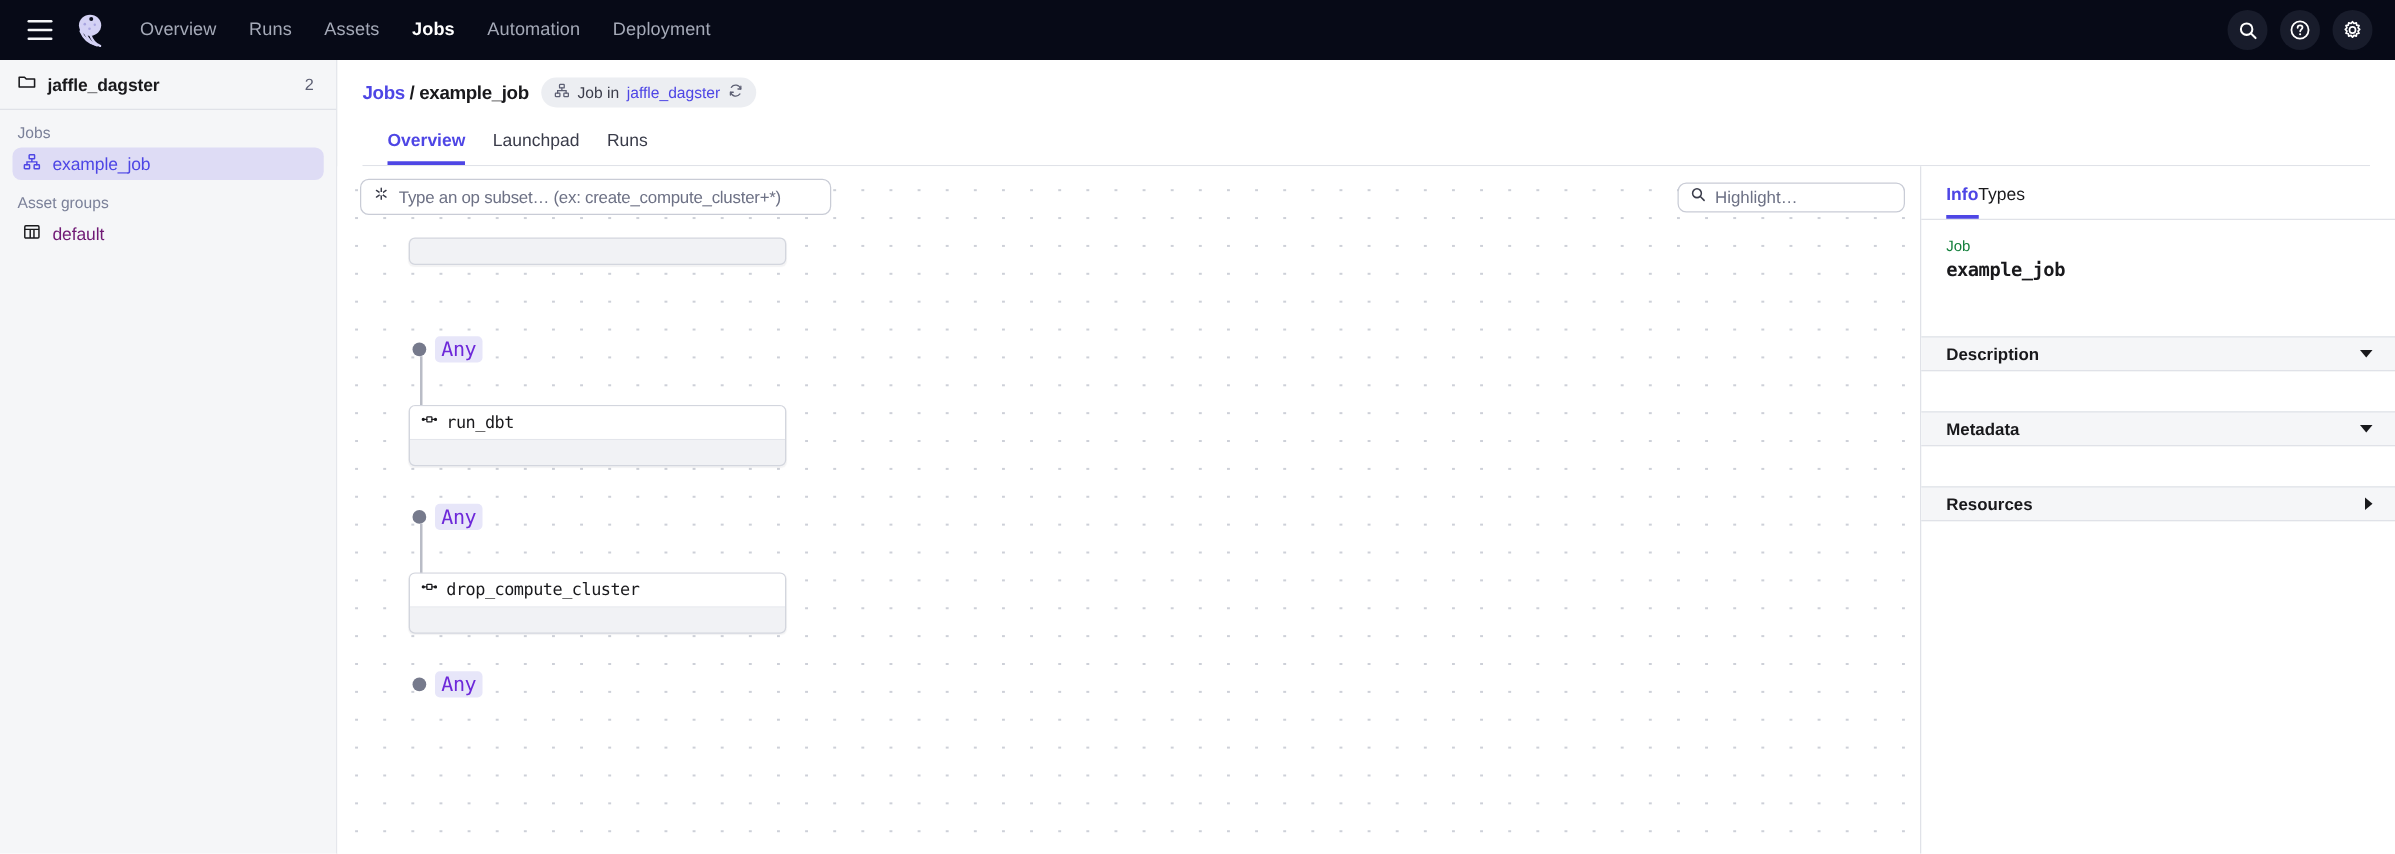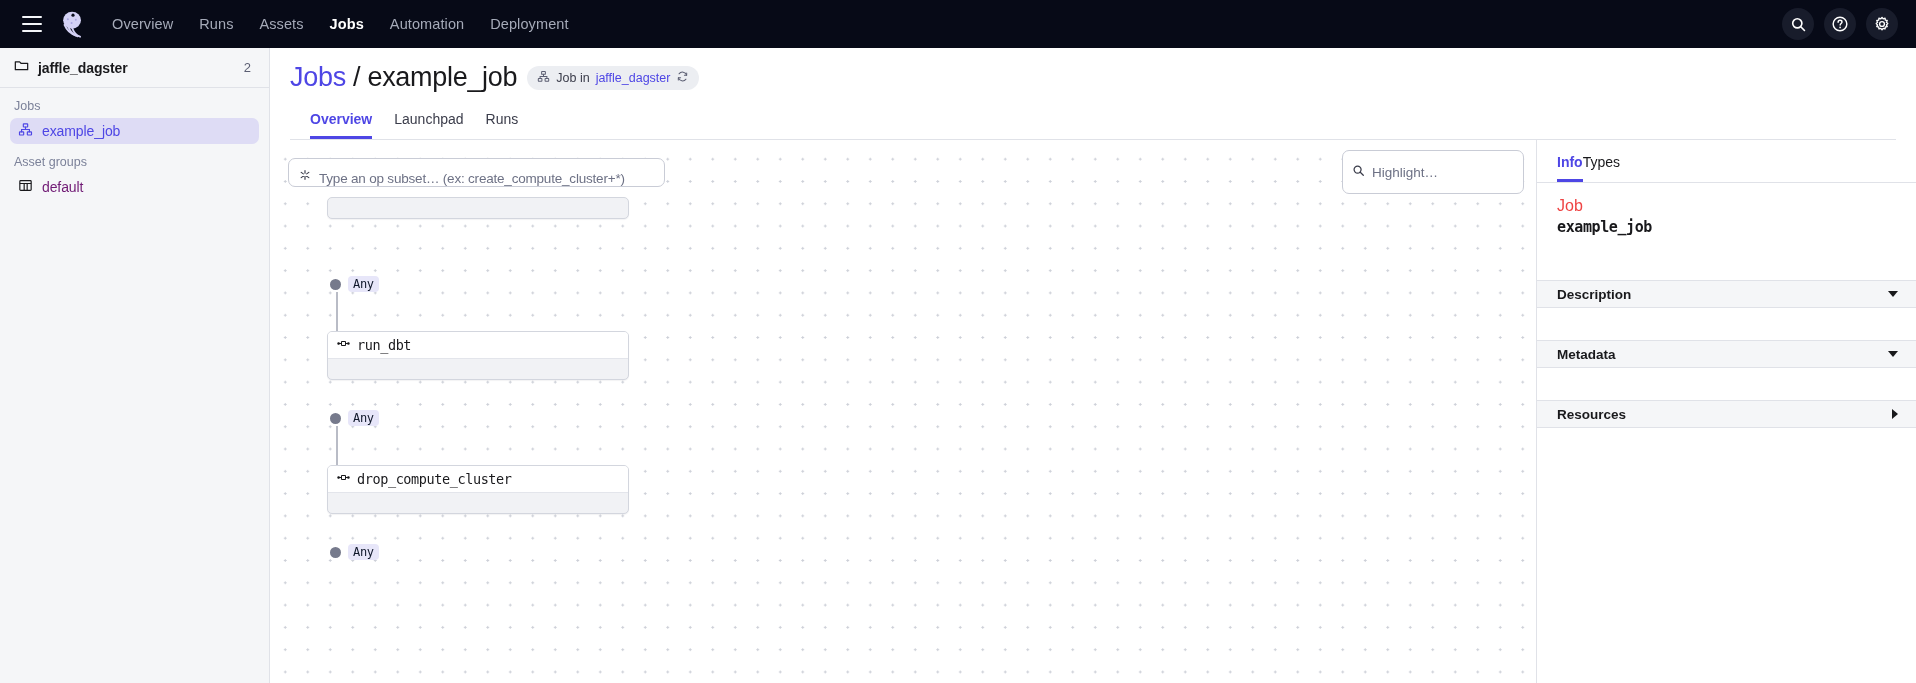--- a/index.html
+++ b/index.html
@@ -41,67 +41,67 @@
   .sect-label { font-size: 12.5px; color: #7b8199; padding: 11px 14px 5px 14px; }
   .side-item { height: 26px; display: flex; align-items: center; gap: 9px;
     margin: 0 10px 0 10px; padding: 0 8px; border-radius: 7px; cursor: pointer; font-size: 14px; color: #701a75; }
   .side-item.selected { background: #dedcf5; color: #4e46e5; }
   .side-item .lbl { letter-spacing: -.1px; }
 
   
   .main { flex: 1 1 auto; display: flex; flex-direction: column; min-width: 0; background: #fff; }
   .page-head { padding: 14px 20px 0 20px; }
   .crumb { display: flex; align-items: center; gap: 10px; }
-  .crumb-title { font-size: 27px; font-weight: normal; letter-spacing: -.3px; }
+  .crumb-title { font-size: 15px; font-weight: bold; letter-spacing: -.3px; }
   .crumb-link { color: #4e46e5; cursor: pointer; }
   .crumb-sep { color: #19191c; }
   .pill { display: inline-flex; align-items: center; gap: 6px; background: #eceef2;
     border-radius: 13px; padding: 4px 10px; font-size: 12.5px; color: #3a3c4a; cursor: pointer; }
   .pill a { color: #4e46e5; cursor: pointer; }
   .tabs { display: flex; gap: 22px; padding: 0 20px; border-bottom: 1px solid #e0e2e8; margin-top: 12px; }
   .tab { font-size: 14px; color: #3a3c4a; padding: 6px 0 9px 0; cursor: pointer; border-bottom: 3px solid transparent; }
   .tab.active { color: #4e46e5; font-weight: bold; border-bottom-color: #4e46e5; }
 
   
   .content { flex: 1 1 auto; display: flex; min-height: 0; }
   .graph { flex: 1 1 auto; position: relative; min-width: 0; overflow: hidden;
     background-color: #ffffff;
     background-image: radial-gradient(circle, #cdd0d8 1.1px, transparent 1.1px);
     background-size: 22.5px 22.3px; background-position: 4px 8px; }
   .graph-toolbar { position: absolute; top: 10px; left: 18px; right: 12px;
     display: flex; align-items: center; justify-content: space-between; z-index: 5; }
   .op-input { width: 377px; height: 29px; background: #fff; border: 1px solid #c9ccd6;
-    border-radius: 7px; display: flex; align-items: flex-end; gap: 7px; padding: 0 9px; }
+    border-radius: 7px; display: flex; align-items: center; gap: 7px; padding: 0 9px; }
   .op-input .ph { font-size: 13.5px; color: #6d7185; white-space: nowrap; letter-spacing: -.2px; }
-  .hl-input { width: 182px; height: 44px; background: #fff; border: 1px solid #c9ccd6;
+  .hl-input { width: 182px; height: 24px; background: #fff; border: 1px solid #c9ccd6;
     border-radius: 7px; display: flex; align-items: center; gap: 7px; padding: 0 9px; }
   .hl-input .ph { font-size: 13.5px; color: #6d7185; }
 
   .nodes { position: absolute; left: 0; top: 0; }
   .op-node { position: absolute; width: 302px; border: 1px solid #d3d6de;
     border-radius: 5px; background: #f1f2f5; box-shadow: 0 1px 1px rgba(20,20,30,.05); cursor: pointer; }
   .op-head { background: #ffffff; height: 27px; display: flex; align-items: center;
     gap: 7px; padding: 0 9px; border-radius: 4px 4px 0 0; border-bottom: 1px solid #e3e5eb; }
   .op-name { font-family: "DejaVu Sans Mono", monospace; font-size: 13.5px; color: #19191c; letter-spacing: -.4px; }
   .op-body { height: 20px; }
   .conn { position: absolute; display: flex; align-items: center; gap: 7px; cursor: pointer; }
   .dot { width: 11px; height: 11px; border-radius: 50%; background: #767a8c; flex: 0 0 11px; }
   .conn-name { font-family: "DejaVu Sans Mono", monospace; font-size: 12.5px; color: #19191c; letter-spacing: -.3px; }
-  .typebadge { font-family: "DejaVu Sans Mono", monospace; font-size: 12px; color: #0f172a;
+  .typebadge { font-family: "DejaVu Sans Mono", monospace; font-size: 16px; color: #6d28d9;
     background: #e7e6f9; border-radius: 4px; padding: 1px 5px; letter-spacing: -.3px; }
   .edge { position: absolute; width: 2px; background: #b9bcc6; }
 
   
   .rightpanel { width: 380px; flex: 0 0 380px; border-left: 1px solid #e0e2e8;
     display: flex; flex-direction: column; background: #fff; }
   .rp-tabs { display: flex; padding: 0 20px; border-bottom: 1px solid #e0e2e8; }
   .rp-tab { font-size: 14px; color: #19191c; padding: 14px 0 9px 0; cursor: pointer; border-bottom: 3px solid transparent; }
   .rp-tab.active { color: #4e46e5; font-weight: bold; border-bottom-color: #4e46e5; }
   .rp-jobblock { padding: 14px 20px 12px 20px; }
-  .rp-kicker { font-size: 16px; color: #ef4444; margin-bottom: 3px; }
+  .rp-kicker { font-size: 12px; color: #15803d; margin-bottom: 3px; }
   .rp-jobname { font-family: "DejaVu Sans Mono", monospace; font-size: 15px; font-weight: bold;
     color: #19191c; letter-spacing: -.4px; }
   .sect-head { height: 28px; background: #f5f6f8; border-top: 1px solid #e0e2e8;
     border-bottom: 1px solid #e0e2e8; display: flex; align-items: center;
     justify-content: space-between; padding: 0 18px 0 20px; cursor: pointer; margin-top: 32px; }
   .sect-head .t { font-size: 13.5px; font-weight: bold; color: #19191c; }
   .caret { width: 0; height: 0; }
   .caret.down { border-left: 5px solid transparent; border-right: 5px solid transparent; border-top: 6px solid #19191c; }
   .caret.right { border-top: 5px solid transparent; border-bottom: 5px solid transparent; border-left: 6px solid #19191c; }
   .sect-body { padding: 13px 20px 14px 20px; font-size: 13.5px; color: #3a3c4a; }

